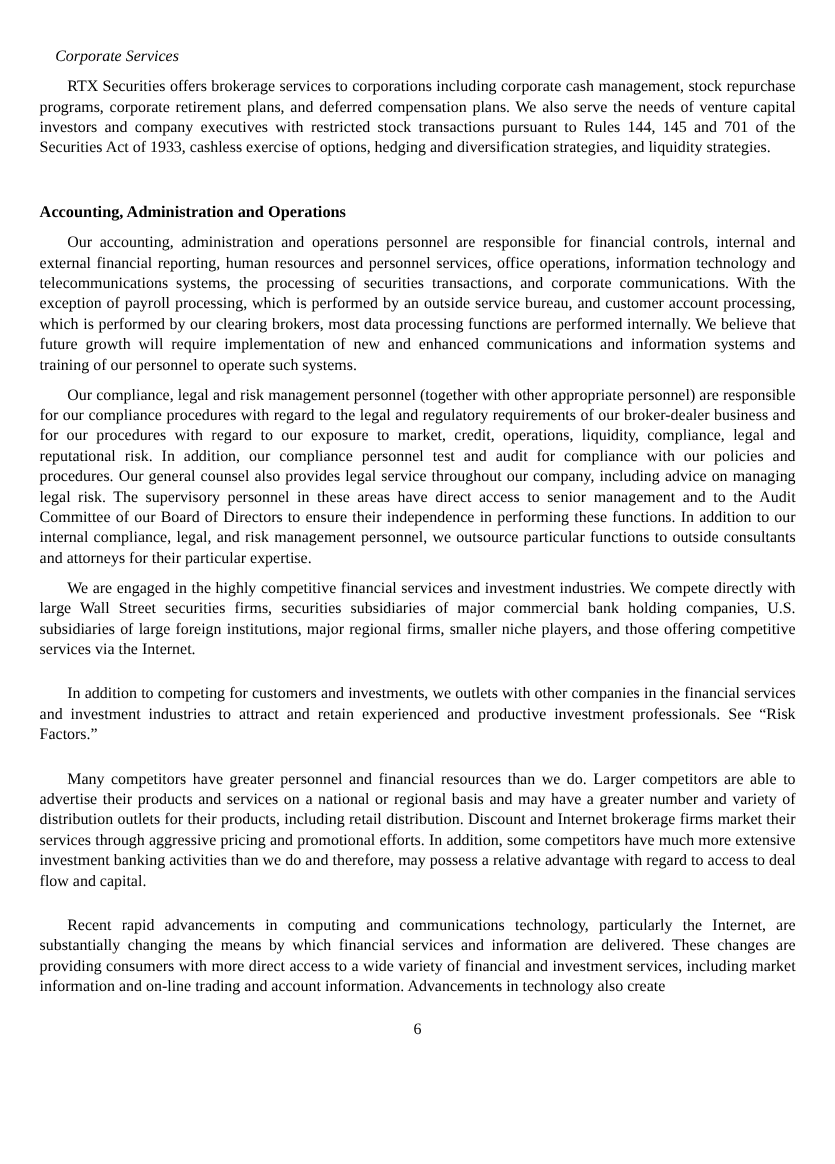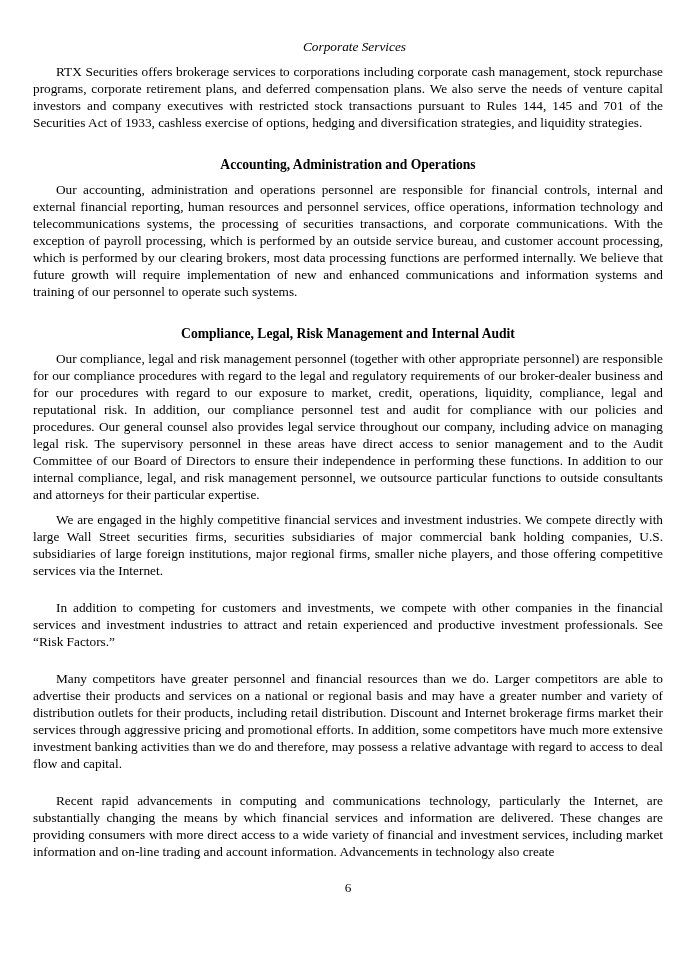--- a/index.html
+++ b/index.html
@@ -21,27 +21,27 @@
     padding: 38px 33px 0 33px;
     font-size: 13.3px;
     line-height: 17px;
     text-align: justify;
   }
   .heading-italic {
     font-style: italic;
     font-weight: normal;
     font-size: 13.3px;
     margin: 0 0 0 13px;
-    text-align: center;
+    text-align: left;
   }
   .heading-bold {
     font-weight: bold;
     font-size: 13.6px;
-    margin: 25px 0 0 0;
-    text-align: center;
+    margin: 37px 0 0 0;
+    text-align: left;
   }
   .para {
     margin: 20px 0 0 0;
     text-indent: 23px;
   }
   .para.after-heading {
     margin-top: 8px;
   }
   .page-number {
     margin-top: 19px;
@@ -54,27 +54,26 @@
 
 <div class="doc">
   <h3 class="heading-italic">Corporate Services</h3>
 
   <p class="para after-heading">RTX Securities offers brokerage services to corporations including corporate cash management, stock repurchase programs, corporate retirement plans, and deferred compensation plans. We also serve the needs of venture capital investors and company executives with restricted stock transactions pursuant to Rules 144, 145 and 701 of the Securities Act of 1933, cashless exercise of options, hedging and diversification strategies, and liquidity strategies.</p>
 
   <h2 class="heading-bold">Accounting, Administration and Operations</h2>
 
   <p class="para after-heading">Our accounting, administration and operations personnel are responsible for financial controls, internal and external financial reporting, human resources and personnel services, office operations, information technology and telecommunications systems, the processing of securities transactions, and corporate communications. With the exception of payroll processing, which is performed by an outside service bureau, and customer account processing, which is performed by our clearing brokers, most data processing functions are performed internally. We believe that future growth will require implementation of new and enhanced communications and information systems and training of our personnel to operate such systems.</p>
 
-  <h2 class="heading-bold">Compliance, Legal, Risk Management and Internal Audit</h2>
 
   <p class="para after-heading">Our compliance, legal and risk management personnel (together with other appropriate personnel) are responsible for our compliance procedures with regard to the legal and regulatory requirements of our broker-dealer business and for our procedures with regard to our exposure to market, credit, operations, liquidity, compliance, legal and reputational risk. In addition, our compliance personnel test and audit for compliance with our policies and procedures. Our general counsel also provides legal service throughout our company, including advice on managing legal risk. The supervisory personnel in these areas have direct access to senior management and to the Audit Committee of our Board of Directors to ensure their independence in performing these functions. In addition to our internal compliance, legal, and risk management personnel, we outsource particular functions to outside consultants and attorneys for their particular expertise.</p>
 
 
   <p class="para after-heading">We are engaged in the highly competitive financial services and investment industries. We compete directly with large Wall Street securities firms, securities subsidiaries of major commercial bank holding companies, U.S. subsidiaries of large foreign institutions, major regional firms, smaller niche players, and those offering competitive services via the Internet.</p>
 
-  <p class="para">In addition to competing for customers and investments, we compete with other companies in the financial services and investment industries to attract and retain experienced and productive investment professionals. See “Risk Factors.”</p>
+  <p class="para">In addition to competing for customers and investments, we outlets with other companies in the financial services and investment industries to attract and retain experienced and productive investment professionals. See “Risk Factors.”</p>
 
   <p class="para">Many competitors have greater personnel and financial resources than we do. Larger competitors are able to advertise their products and services on a national or regional basis and may have a greater number and variety of distribution outlets for their products, including retail distribution. Discount and Internet brokerage firms market their services through aggressive pricing and promotional efforts. In addition, some competitors have much more extensive investment banking activities than we do and therefore, may possess a relative advantage with regard to access to deal flow and capital.</p>
 
   <p class="para">Recent rapid advancements in computing and communications technology, particularly the Internet, are substantially changing the means by which financial services and information are delivered. These changes are providing consumers with more direct access to a wide variety of financial and investment services, including market information and on-line trading and account information. Advancements in technology also create</p>
 
   <div class="page-number">6</div>
 </div>
 
 </body></html>

